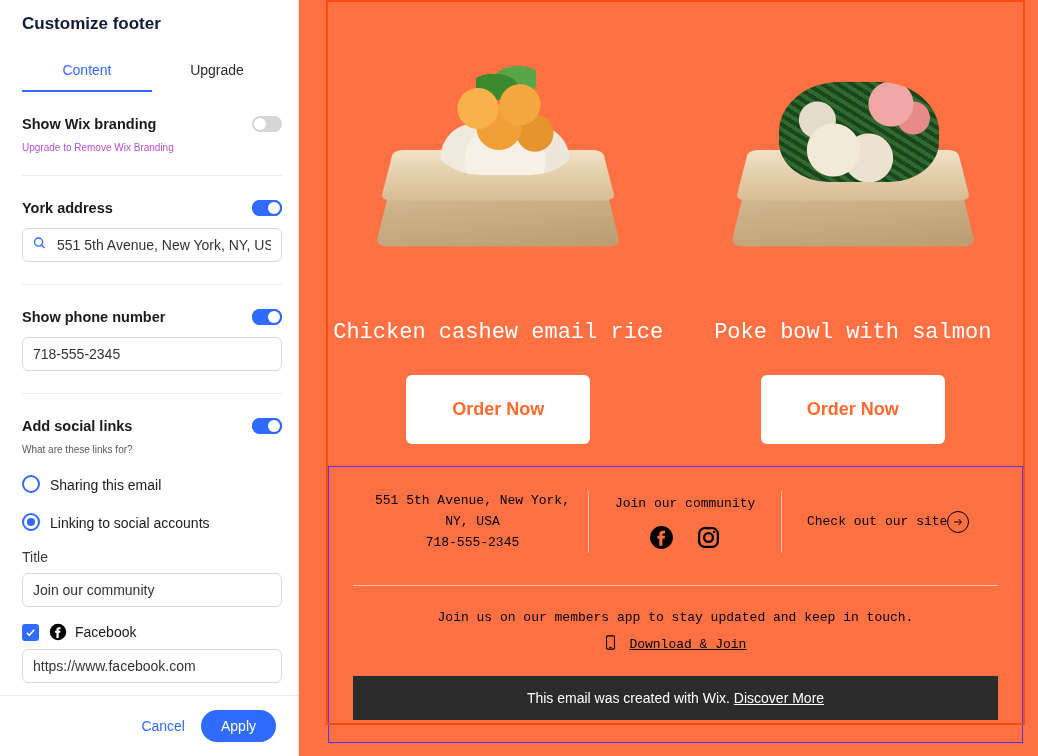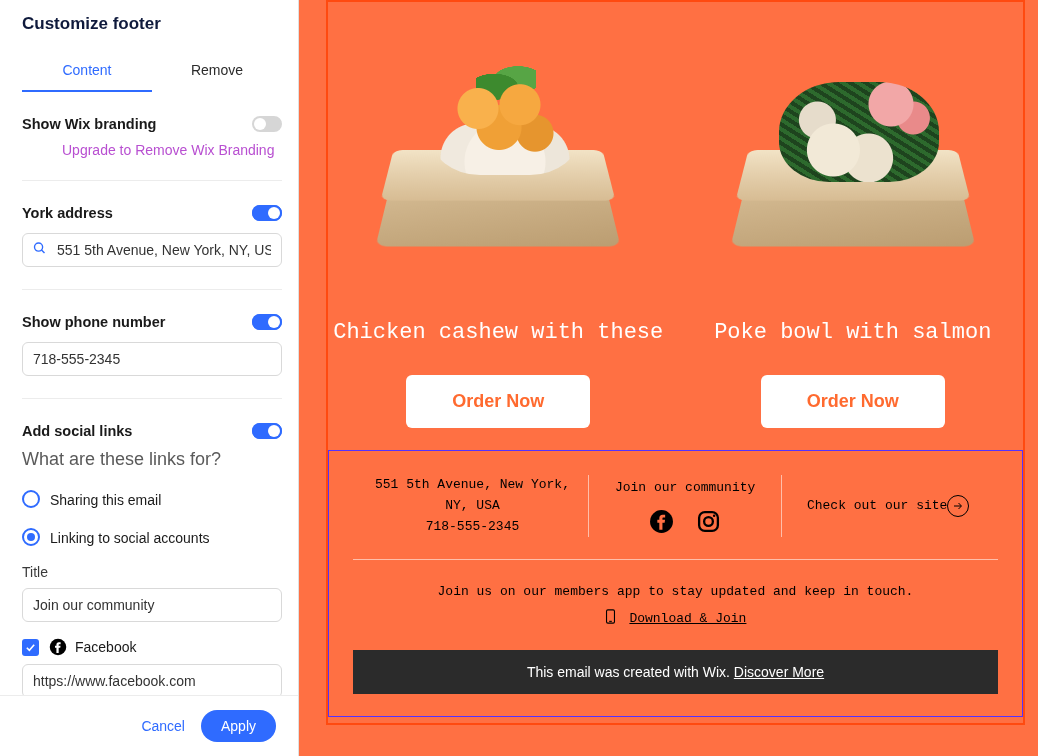--- a/index.html
+++ b/index.html
@@ -75,24 +75,23 @@
   .toggle .knob {
     position: absolute; top: 2px; left: 2px;
     width: 12px; height: 12px; border-radius: 50%;
     background: #fff;
     transition: left .15s;
   }
   .toggle.on { background: #2f6bff; box-shadow: 0 0 0 1px #2f6bff inset; }
   .toggle.on .knob { left: 16px; }
   .link-text {
     color: #b84fd1;
-    font-size: 14px;
+    font-size: 10px;
     margin-top: 10px;
     cursor: pointer;
-    margin-left: 40px;
   }
   .input {
     width: 100%;
     margin-top: 12px;
     border: 1px solid #d9d9d9;
     border-radius: 6px;
     padding: 8px 10px;
     font-size: 14px;
     color: #333;
     background: #fff;
@@ -105,21 +104,21 @@
   }
   .input-wrap input {
     width: 100%;
     border: 1px solid #d9d9d9;
     border-radius: 6px;
     padding: 8px 10px 8px 34px;
     font-size: 14px;
     color: #333;
   }
   .subtext {
-    font-size: 18px;
+    font-size: 10px;
     color: #5a5a5a;
     margin-top: 10px;
   }
   .radio-row {
     display: flex; align-items: flex-end;
     margin-top: 20px; cursor: pointer;
   }
   .radio {
     width: 18px; height: 18px; border-radius: 50%;
     border: 2px solid #2f6bff;
@@ -232,38 +231,38 @@
     font-family: "Courier New", Courier, monospace;
     color: #fff; font-size: 22px;
     margin-top: 30px;
   }
   .order-btn {
     margin-top: 30px;
     background: #fff;
     color: #ff6a2f;
     font-weight: 700;
     font-size: 18px;
-    padding: 16px 46px;
+    padding: 24px 46px;
     border-radius: 6px;
     cursor: pointer;
   }
   
   .sel-box {
     margin: 22px 2px 2px 2px;
     border: 1px solid #5432ff;
     padding: 24px 24px 22px;
     color: #000;
     font-family: "Courier New", Courier, monospace;
     position: relative;
   }
   .footer-cols {
     display: flex;
     align-items: center;
     justify-content: space-between;
-    padding: 0 4px 22px;
+    padding: 0 4px 32px;
     border-bottom: 1px solid rgba(255,255,255,.55);
   }
   .footer-col { text-align: center; font-size: 13px; line-height: 1.6; }
   .divider-v { width: 1px; height: 62px; background: rgba(255,255,255,.55); }
   .social-icons { display:flex; gap:22px; justify-content:center; margin-top:10px; }
   .social-icons .ic { width:25px; height:25px; cursor:pointer; }
   .site-row { display:flex; align-items:center; justify-content:center; }
   .arrow-circ { width:22px; height:22px; border:1.5px solid #000; border-radius:50%; display:inline-flex; align-items:center; justify-content:center; }
   .app-text { text-align:center; margin-top:24px; font-size:13px; }
   .dl-row { text-align:center; margin-top:10px; font-size:13px; }
@@ -281,21 +280,21 @@
 </style>
 </head>
 <body>
 
 <div class="left-panel">
   <div class="panel-scroll">
     <div class="panel-title">Customize footer</div>
 
     <div class="tabs">
       <div class="tab active">Content</div>
-      <div class="tab">Remove</div>
+      <div class="tab">Upgrade</div>
     </div>
 
     
     <div class="section-row">
       <div class="section-label">Show Wix branding</div>
       <div class="toggle">
           <div class="knob"></div>
         </div>
     </div>
     <div class="link-text">Upgrade to Remove Wix Branding</div>
@@ -398,21 +397,21 @@
     <div class="products">
       <div class="product">
         <div class="food-box">
           <div class="plate">
               <div class="side"></div>
               <div class="rim"></div>
             </div>
           <div class="leaf"></div>
           <div class="food1"></div>
         </div>
-        <div class="prod-name">Chicken cashew with these</div>
+        <div class="prod-name">Chicken cashew email rice</div>
         <div class="order-btn">Order Now</div>
       </div>
       <div class="product">
         <div class="food-box">
           <div class="plate">
               <div class="side"></div>
               <div class="rim"></div>
             </div>
           <div class="food2"></div>
         </div>

